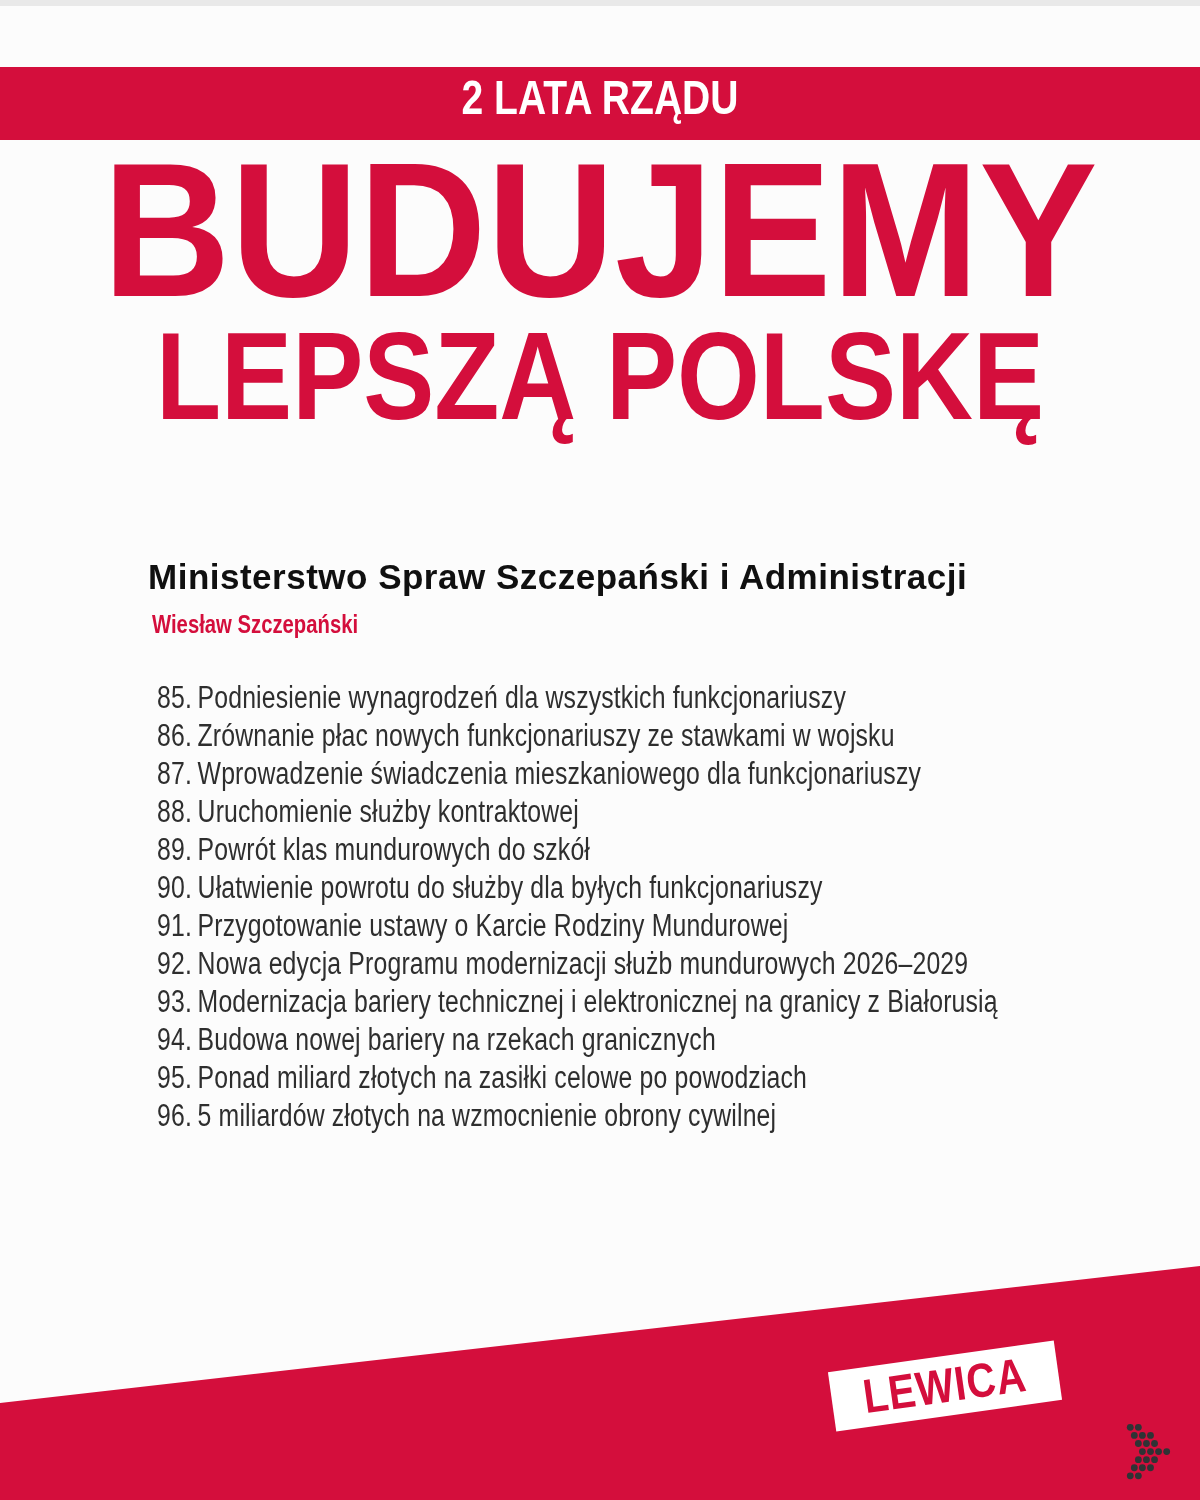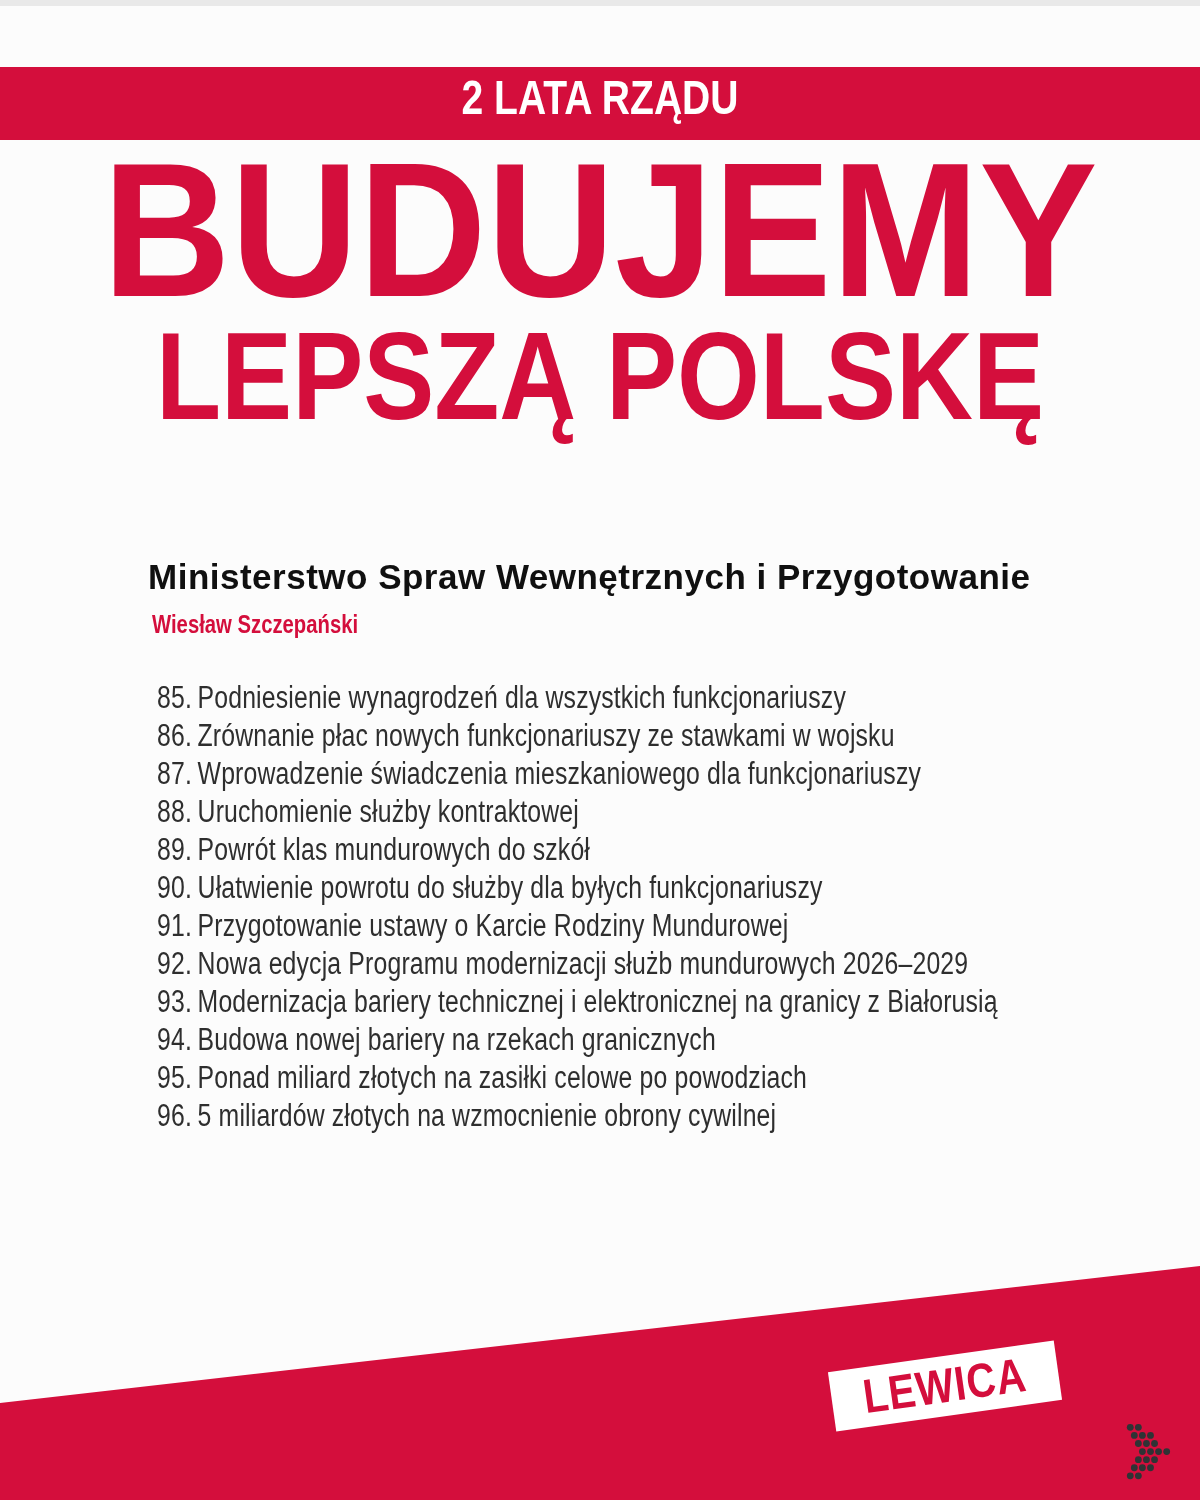--- a/index.html
+++ b/index.html
@@ -126,21 +126,21 @@
     <svg class="topbar-svg" width="1200" height="73">
       <text class="topbar-text" x="600" y="47" text-anchor="middle" textLength="277" lengthAdjust="spacingAndGlyphs">2 LATA RZĄDU</text>
     </svg>
   </div>
 
   <svg class="headline" width="1200" height="330">
     <text class="headline-line1" x="600" y="150" text-anchor="middle" textLength="995" lengthAdjust="spacingAndGlyphs">BUDUJEMY</text>
     <text class="headline-line2" x="600" y="273" text-anchor="middle" textLength="888" lengthAdjust="spacingAndGlyphs">LEPSZĄ POLSKĘ</text>
   </svg>
 
-  <h1 class="ministry">Ministerstwo Spraw Wewnętrznych i Przygotowanie</h1>
+  <h1 class="ministry">Ministerstwo Spraw Szczepański i Administracji</h1>
 
   <div class="author">Wiesław Szczepański</div>
 
   <ol class="list">
     <li><span class="num">85.</span><span class="txt">Podniesienie wynagrodzeń dla wszystkich funkcjonariuszy</span></li>
     <li><span class="num">86.</span><span class="txt">Zrównanie płac nowych funkcjonariuszy ze stawkami w wojsku</span></li>
     <li><span class="num">87.</span><span class="txt">Wprowadzenie świadczenia mieszkaniowego dla funkcjonariuszy</span></li>
     <li><span class="num">88.</span><span class="txt">Uruchomienie służby kontraktowej</span></li>
     <li><span class="num">89.</span><span class="txt">Powrót klas mundurowych do szkół</span></li>
     <li><span class="num">90.</span><span class="txt">Ułatwienie powrotu do służby dla byłych funkcjonariuszy</span></li>

